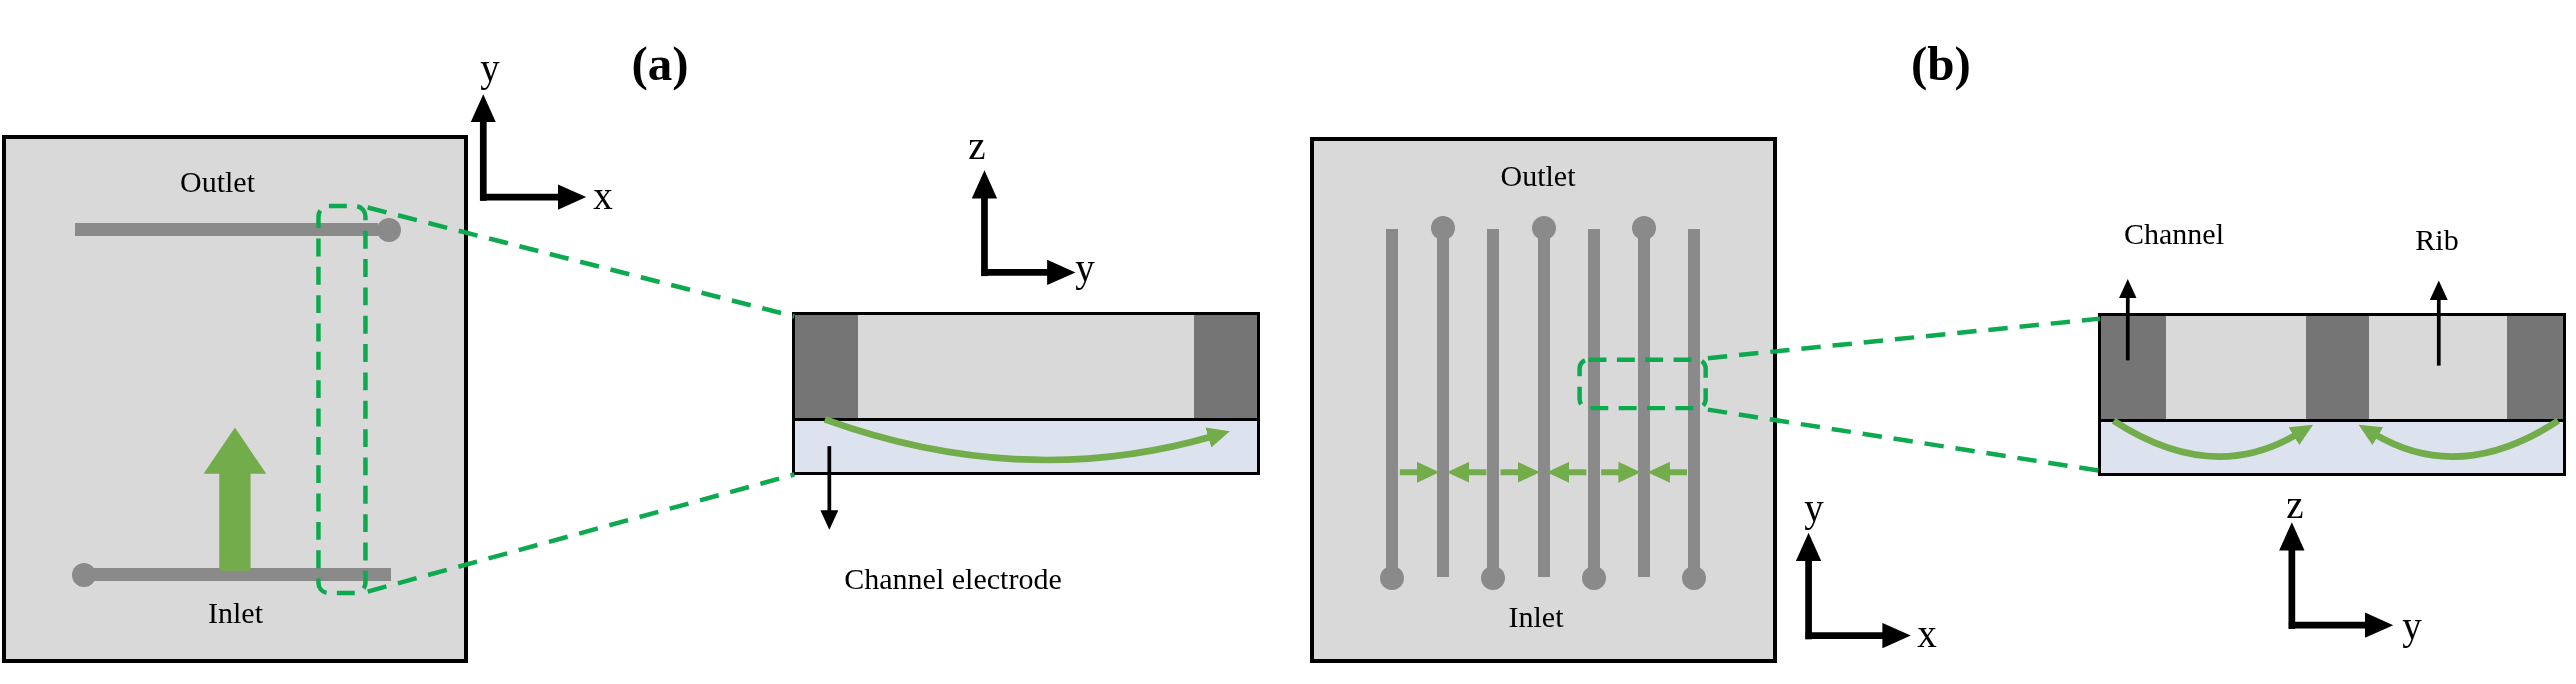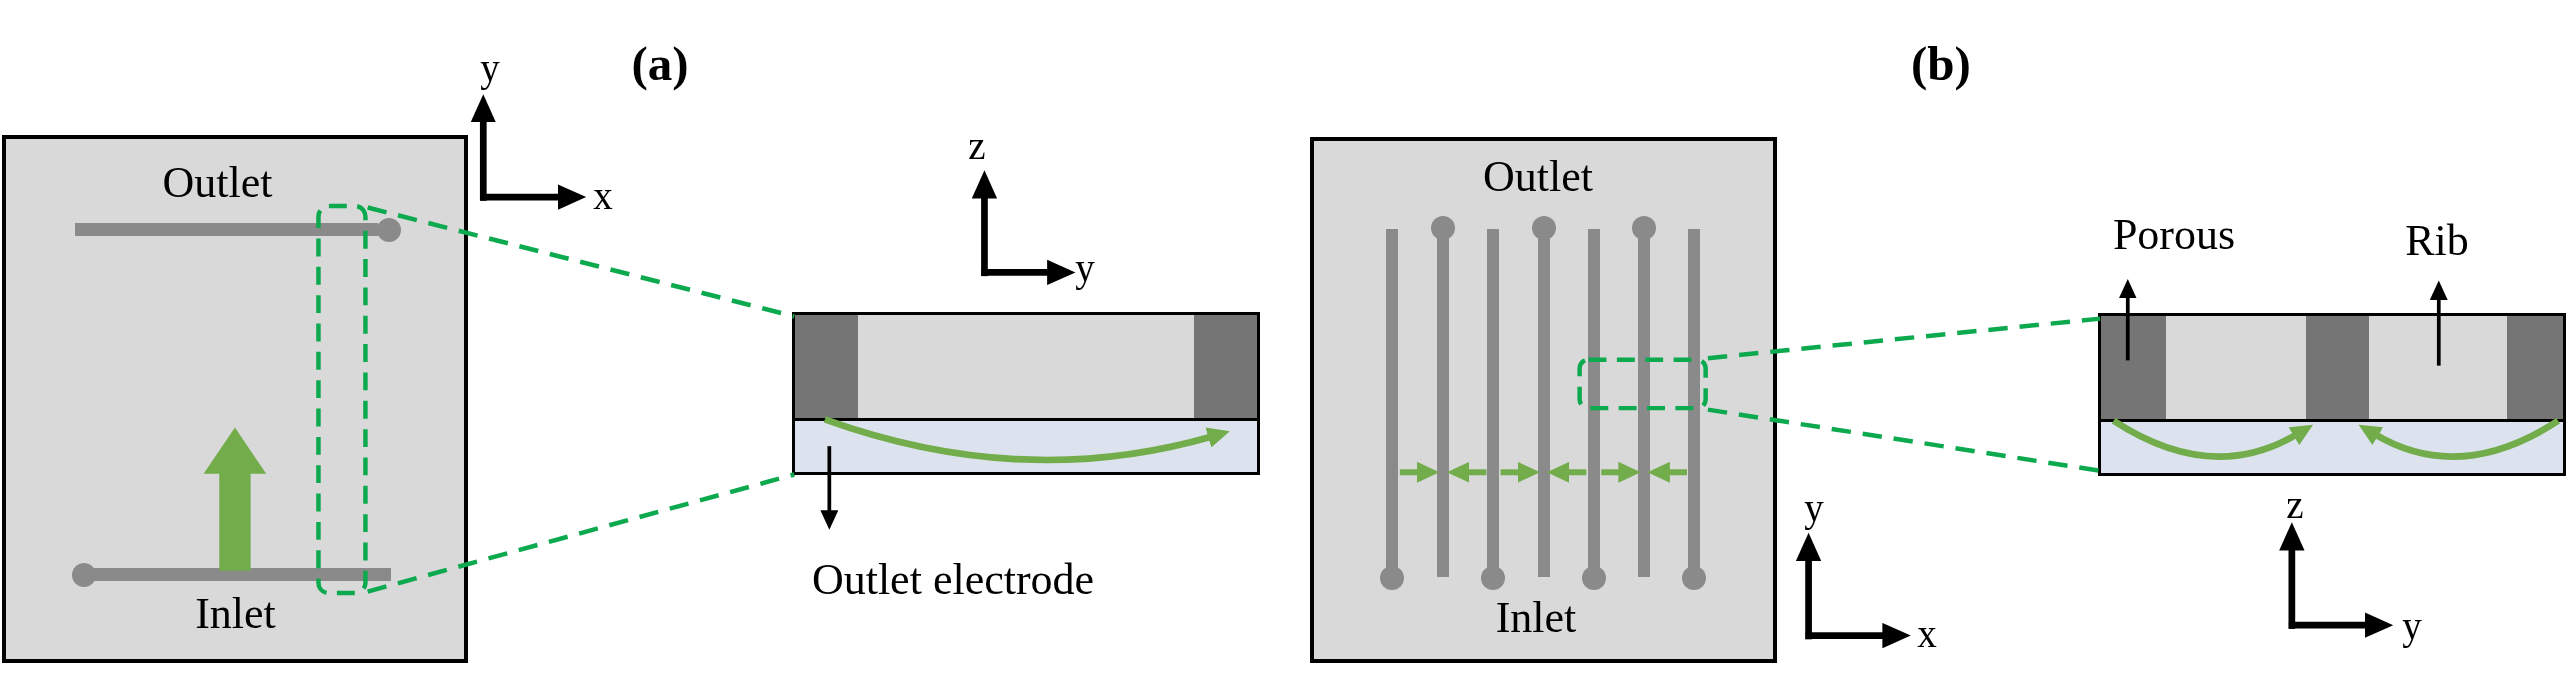--- a/index.html
+++ b/index.html
@@ -1,19 +1,19 @@
 <!DOCTYPE html>
 <html style="--accent_green: #72AC4B; --highlight_green: #0CA94E; --channel_gray: #8a8a8a; --rib_dark_gray: #757575; --plate_gray: #d9d9d9; --electrode_blue: #dce3ee;font-size:12px"><head>
 <meta charset="utf-8">
 <style>
   html,body{margin:0;padding:0;background:#ffffff;}
   body{font-family:"Liberation Serif", serif;}
   .canvas{position:relative;width:2576px;height:685px;background:#ffffff;overflow:hidden;}
   .ffbox{position:absolute;background:var(--plate_gray);border:4.5px solid #000;z-index:1;}
-  .label{position:absolute;transform:translate(-50%,-50%);color:#000;font-size:44px;white-space:nowrap;z-index:3;}
+  .label{position:absolute;transform:translate(-50%,-50%);color:#000;font-size:30px;white-space:nowrap;z-index:3;}
   .axis-letter{position:absolute;transform:translate(-50%,-50%);color:#000;font-size:39px;white-space:nowrap;z-index:3;}
   .panel-tag{position:absolute;transform:translate(-50%,-50%);color:#000;font-size:49px;font-weight:bold;white-space:nowrap;z-index:3;}
   .hbar{position:absolute;background:var(--channel_gray);height:13.4px;}
   .vbar{position:absolute;background:var(--channel_gray);width:12px;}
   .dot{position:absolute;width:24px;height:24px;border-radius:50%;background:var(--channel_gray);}
   .xsec{position:absolute;border:3.7px solid #000;background:var(--plate_gray);z-index:1;}
   .xsec-top{position:relative;width:100%;height:103px;border-bottom:3px solid #000;background:var(--plate_gray);}
   .darkblk{position:absolute;top:0;height:100%;background:var(--rib_dark_gray);}
   .xsec-strip{position:relative;width:100%;height:51px;background:var(--electrode_blue);}
   svg.overlay{position:absolute;left:0;top:0;z-index:2;}
@@ -136,25 +136,25 @@
 
   <div class="panel-tag" style="left:660px;top:63px;">(a)</div>
   <div class="panel-tag" style="left:1941px;top:63px;">(b)</div>
 
   <div class="axis-letter" style="left:490px;top:67px;">y</div>
   <div class="axis-letter" style="left:603px;top:195px;">x</div>
 
   <div class="axis-letter" style="left:977px;top:145px;">z</div>
   <div class="axis-letter" style="left:1085px;top:267px;">y</div>
 
-  <div class="label" style="left:953px;top:579px;">Outlet electrode</div>
+  <div class="label" style="left:953px;top:579px;">Channel electrode</div>
 
   <div class="axis-letter" style="left:1814px;top:507px;">y</div>
   <div class="axis-letter" style="left:1927px;top:633px;">x</div>
 
-  <div class="label" style="left:2174px;top:234px;">Porous</div>
+  <div class="label" style="left:2174px;top:234px;">Channel</div>
   <div class="label" style="left:2437px;top:240px;">Rib</div>
 
   <div class="axis-letter" style="left:2295px;top:504px;">z</div>
   <div class="axis-letter" style="left:2412px;top:625px;">y</div>
 
 </div>
 
 
 </body></html>

